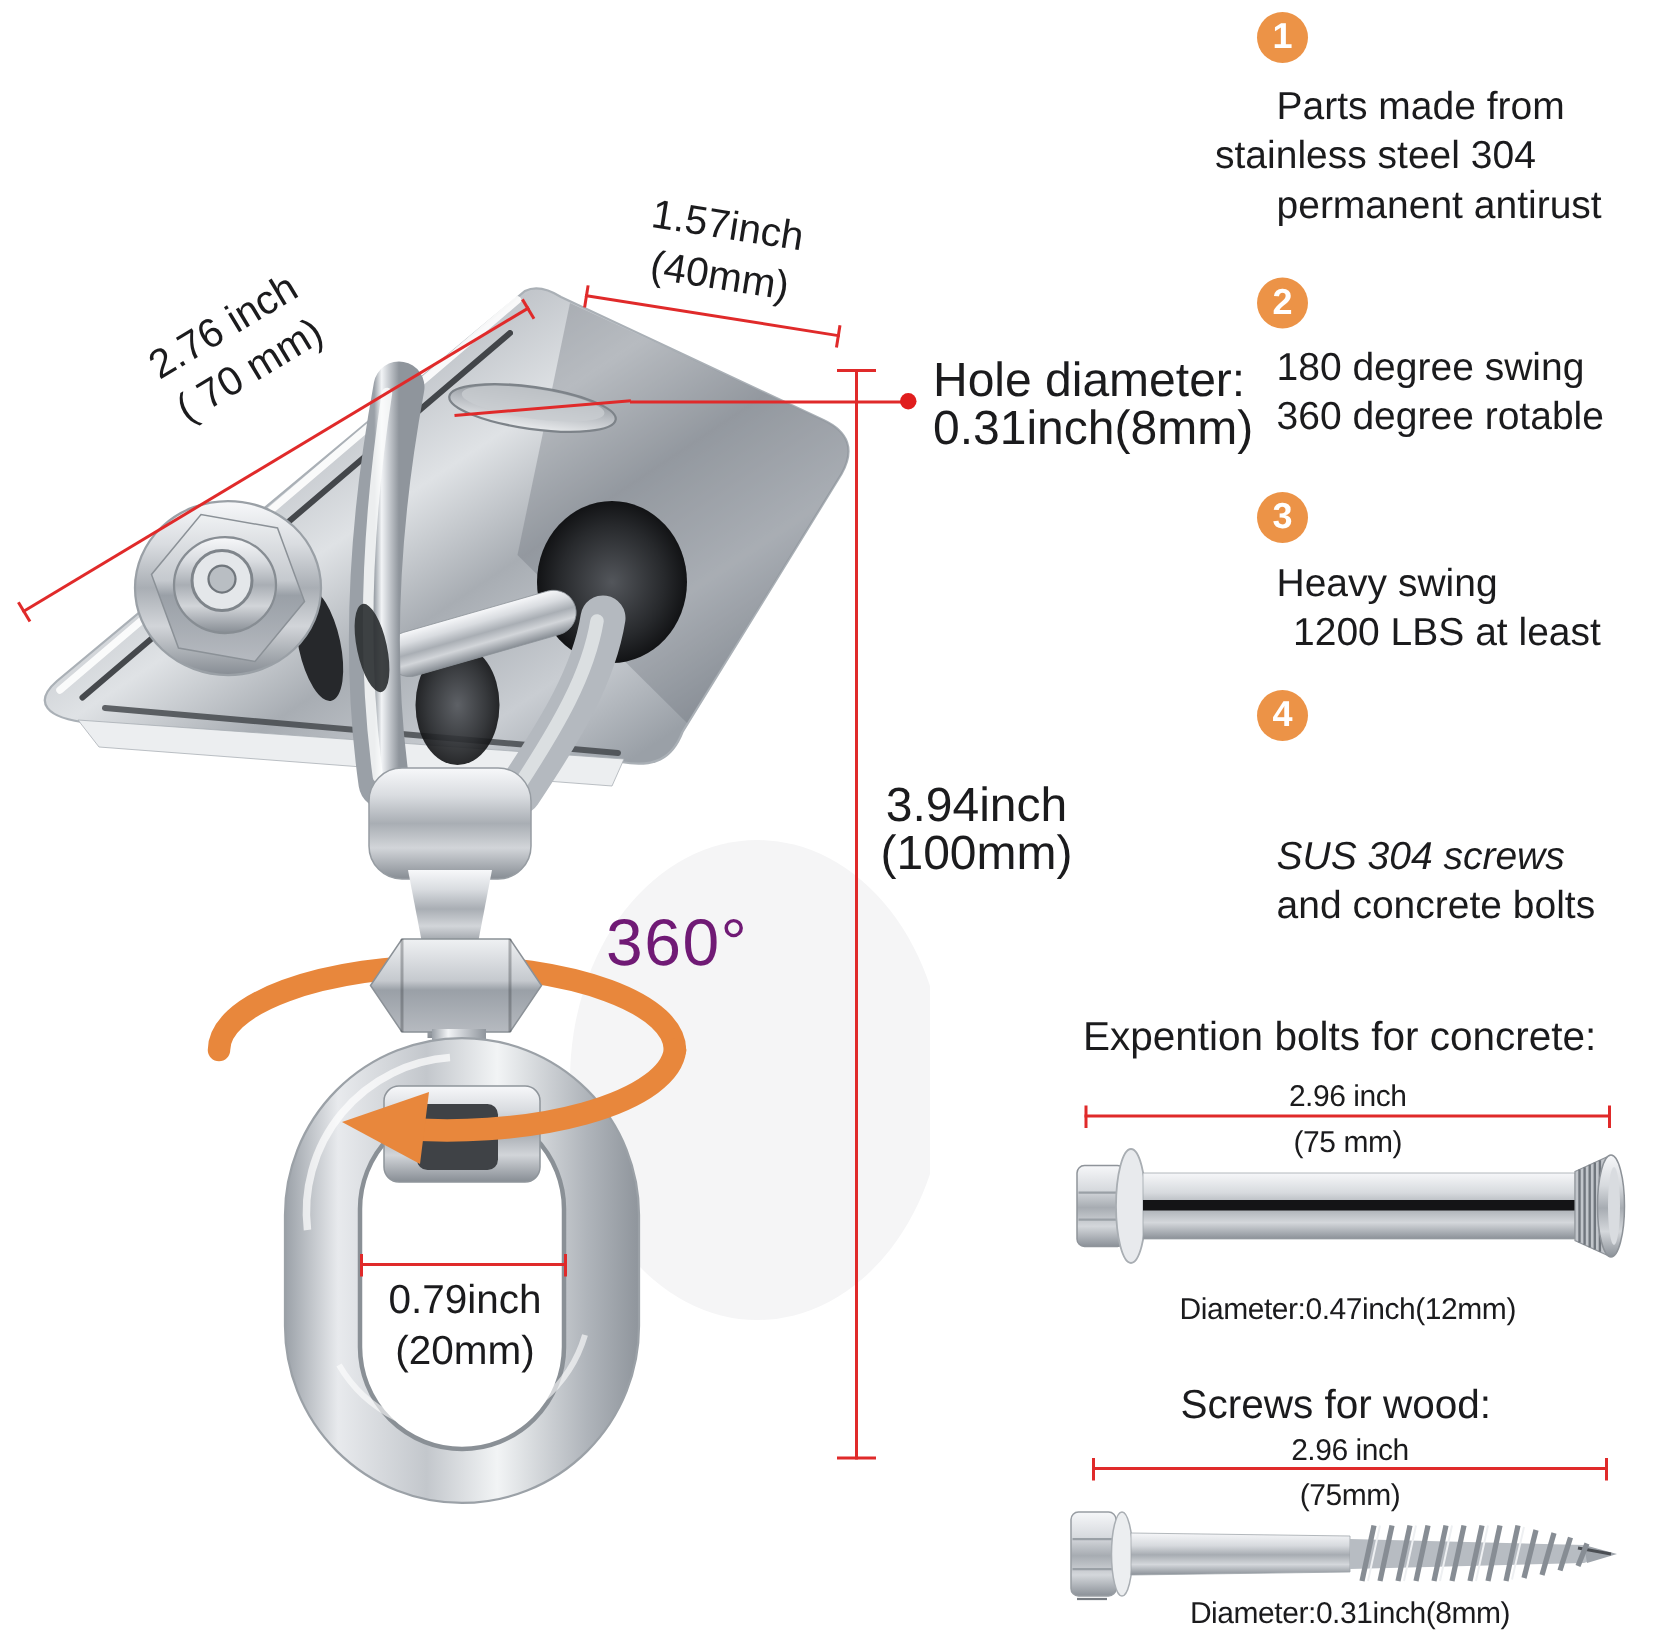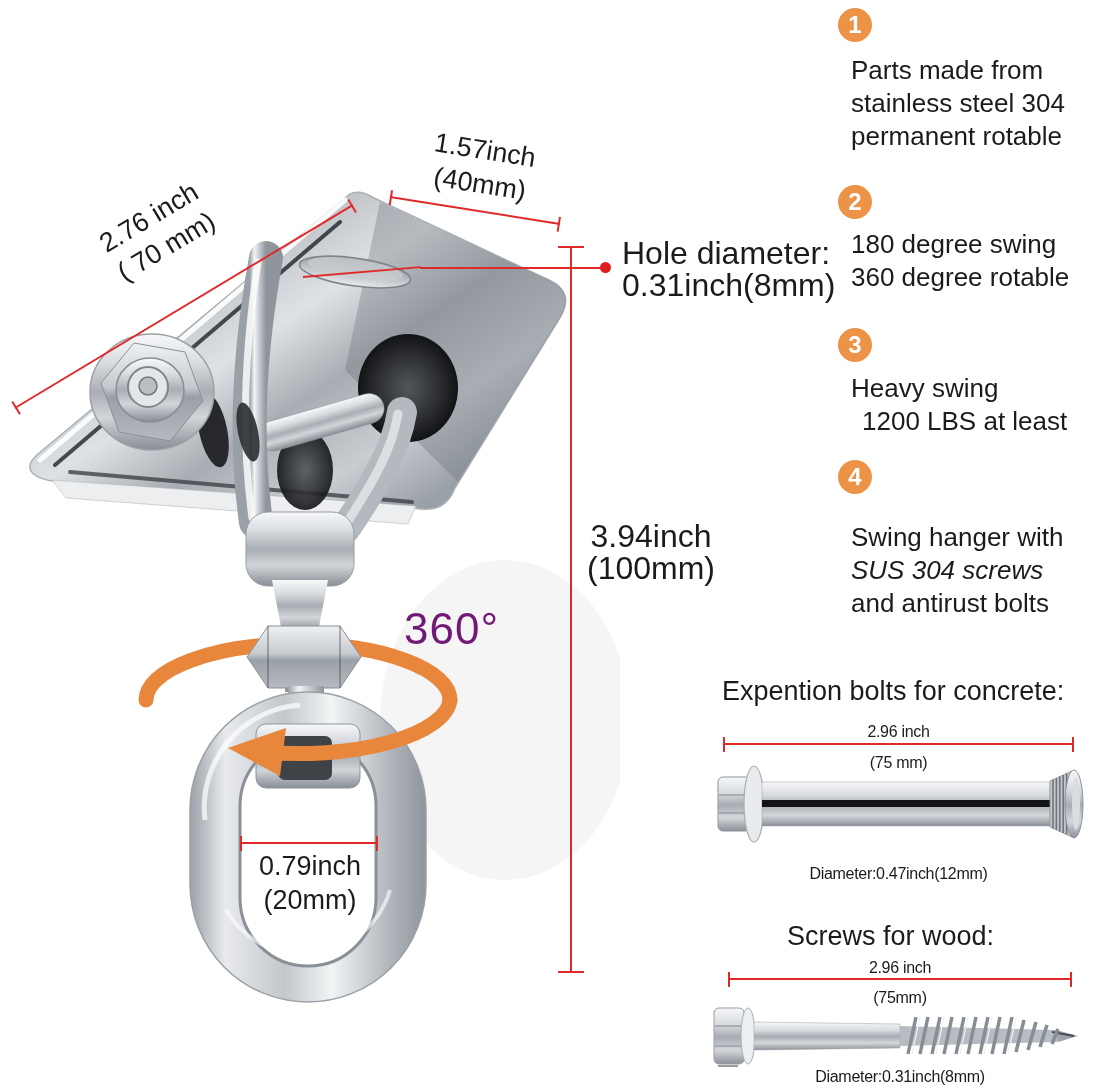--- a/index.html
+++ b/index.html
@@ -18,21 +18,21 @@
   .dim-v.ticks::before{top:0;}
   .dim-v.ticks::after{bottom:0;}
   .red-dot{position:absolute;width:11px;height:11px;border-radius:50%;background:#e01d1d;}
   
   .feat-circle{position:absolute;width:34px;height:34px;border-radius:50%;background:#ec9347;
                color:#fff;font-size:24px;font-weight:bold;line-height:34px;text-align:center;}
   .feat-line{position:absolute;font-size:26px;line-height:33px;white-space:nowrap;}
   
   .lbl-27{font-size:27px;line-height:34px;}
   .lbl-26{font-size:32px;line-height:32px;}
-  .lbl-22{font-size:16px;line-height:27px;letter-spacing:-0.3px;}
+  .lbl-22{font-size:20px;line-height:27px;letter-spacing:-0.3px;}
   .heading{font-size:27px;text-align:center;}
   .rot-label{font-size:44px;color:#701a75;letter-spacing:1px;}
 </style>
 </head>
 <body>
 
 <div id="stage">
 
   <svg class="abs" style="left:0;top:130px;" width="620" height="880" viewBox="0 0 620 880">
     <defs>
@@ -184,35 +184,34 @@
   </div>
 
   <div class="dim-h ticks" style="left:240px;top:842px;width:138px;"></div>
   <div class="txt lbl-27 center" style="left:247px;top:849px;width:126px;">
     <div>0.79inch</div>
     <div>(20mm)</div>
   </div>
 
   <div class="feat-circle" style="left:838px;top:8px;">1</div>
   <div class="feat-line" style="left:851px;top:54px;">Parts made from</div>
-  <div class="feat-line" style="left:851px;top:87px;">stainless steel 304</div>
-  <div class="feat-line" style="left:851px;top:120px;">permanent rotable</div>
+  <div class="feat-line" style="left:810px;top:87px;">stainless steel 304</div>
+  <div class="feat-line" style="left:851px;top:120px;">permanent antirust</div>
 
   <div class="feat-circle" style="left:838px;top:185px;">2</div>
   <div class="feat-line" style="left:851px;top:228px;">180 degree swing</div>
   <div class="feat-line" style="left:851px;top:261px;">360 degree rotable</div>
 
   <div class="feat-circle" style="left:838px;top:328px;">3</div>
   <div class="feat-line" style="left:851px;top:372px;">Heavy swing</div>
   <div class="feat-line" style="left:851px;top:405px;margin-left:11px;">1200 LBS at least</div>
 
   <div class="feat-circle" style="left:838px;top:460px;">4</div>
-  <div class="feat-line" style="left:851px;top:521px;">Swing hanger with</div>
   <div class="feat-line" style="left:851px;top:554px;font-style:italic;">SUS 304 screws</div>
-  <div class="feat-line" style="left:851px;top:587px;">and antirust bolts</div>
+  <div class="feat-line" style="left:851px;top:587px;">and concrete bolts</div>
 
   <div class="txt heading" style="left:722px;top:676px;">Expention bolts for concrete:</div>
   <div class="txt lbl-22 center" style="left:723px;top:718px;width:351px;">2.96 inch</div>
   <div class="dim-h ticks" style="left:723px;top:743px;width:351px;"></div>
   <div class="txt lbl-22 center" style="left:723px;top:749px;width:351px;">(75 mm)</div>
 
   <svg class="abs" style="left:714px;top:765px;" width="370" height="78" viewBox="0 0 370 78">
     <defs>
       <linearGradient id="bv" x1="0" y1="0" x2="0" y2="1">
         <stop offset="0" stop-color="#f6f7f9"></stop>

